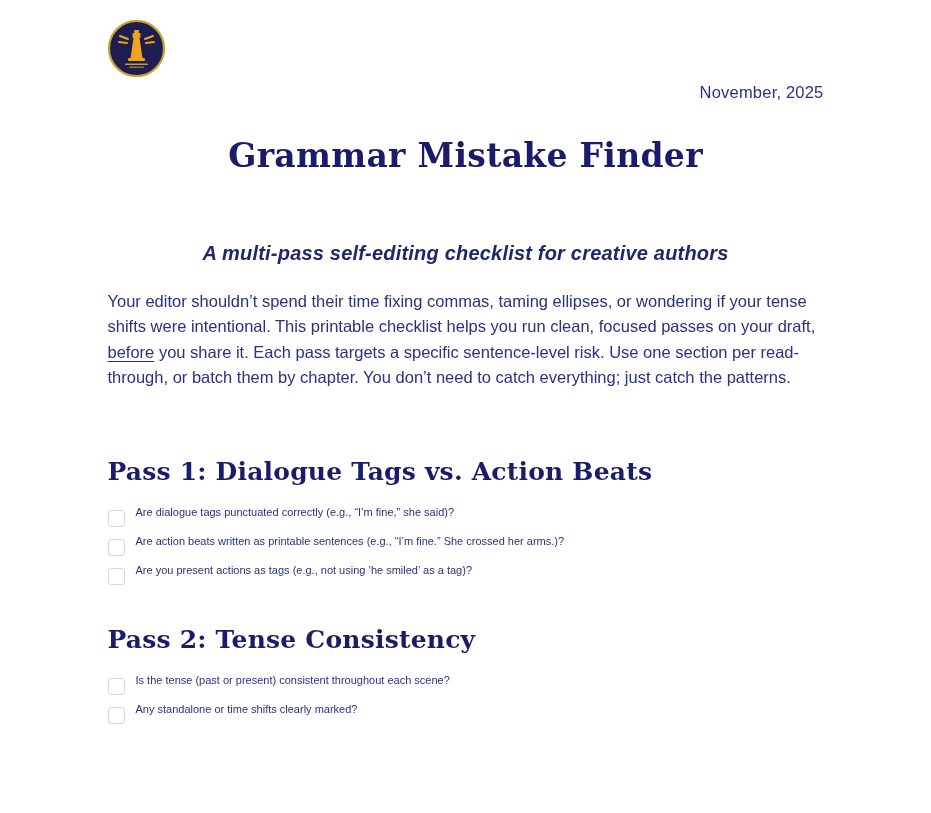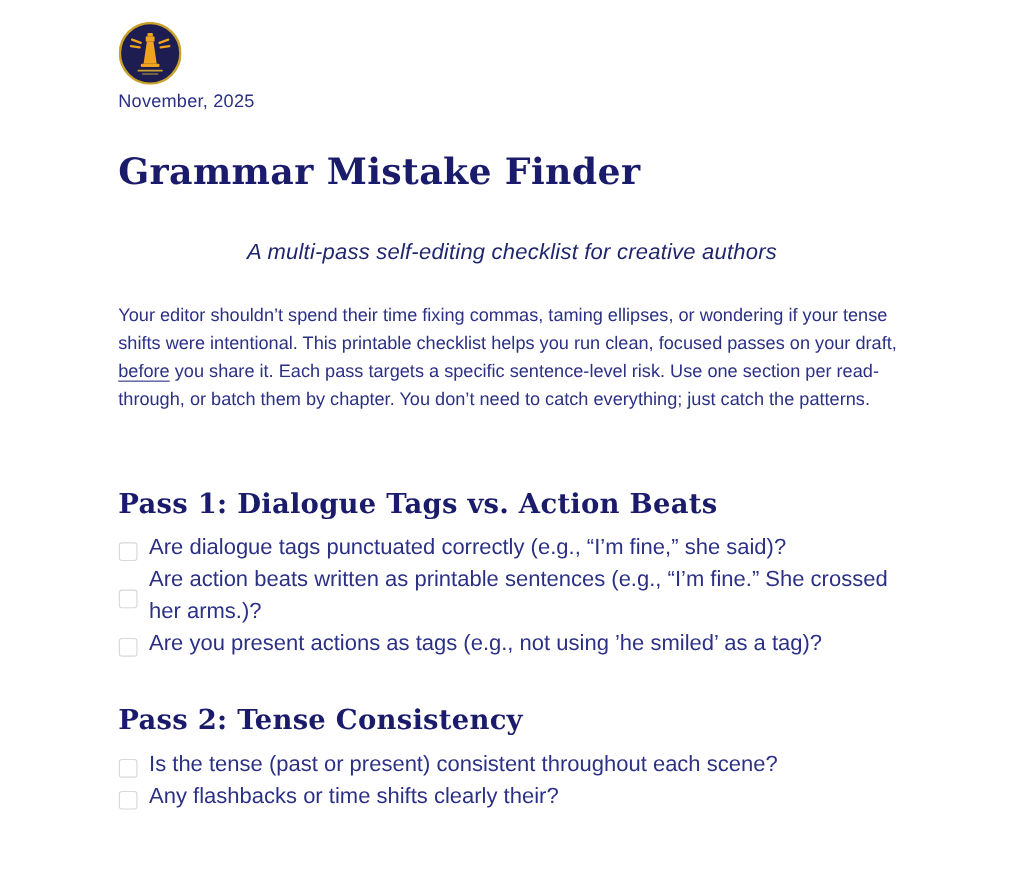--- a/index.html
+++ b/index.html
@@ -14,69 +14,69 @@
     margin: 0 auto;
     padding-top: 20px;
   }
   .logo-wrap { height: 58px; }
   .logo {
     width: 57px;
     height: 57px;
     display: block;
   }
   .date-line {
-    text-align: left;
+    text-align: right;
     font-size: 16.5px;
     color: #2b3085;
     margin-top: 5px;
     letter-spacing: 0.2px;
   }
   .doc-title {
     margin-top: 34px;
-    text-align: left;
+    text-align: center;
     font-family: "DejaVu Serif", serif;
     font-weight: bold;
     font-size: 33px;
     color: #1b1b6b;
     letter-spacing: 0.3px;
   }
   .doc-subtitle {
-    margin-top: 43px;
+    margin-top: 67px;
     text-align: center;
     font-style: italic;
-    font-weight: normal;
+    font-weight: bold;
     font-size: 20px;
     color: #20266e;
     letter-spacing: 0.2px;
   }
   .intro {
-    margin-top: 34px;
+    margin-top: 24px;
     font-size: 16.5px;
     line-height: 25.4px;
     color: #2b3085;
   }
   .intro .underline { text-decoration: underline; text-underline-offset: 3px; }
   .section-heading {
     font-family: "DejaVu Serif", serif;
     font-weight: bold;
     font-size: 25px;
     color: #1b1b6b;
     margin-top: 40px;
     letter-spacing: 0.2px;
   }
   .section-heading.first { margin-top: 66px; }
   .checklist {
     margin-top: 12px;
     list-style: none;
   }
   .check-item {
     display: flex;
-    align-items: center;
+    align-items: flex-end;
     gap: 11px;
-    font-size: 20px;
+    font-size: 11px;
     line-height: 29px;
     color: #2b3085;
   }
   .checkbox {
     flex: 0 0 auto;
     width: 17px;
     height: 17px;
     margin-top: 6px;
     background: #ffffff;
     border: 1.5px solid #d8d8d8;
@@ -140,17 +140,17 @@
 
   <h3 class="section-heading">Pass 2: Tense Consistency</h3>
 
   <ul class="checklist">
     <li class="check-item">
       <span class="checkbox" role="checkbox" aria-checked="false"></span>
       <span class="check-label">Is the tense (past or present) consistent throughout each scene?</span>
     </li>
     <li class="check-item">
       <span class="checkbox" role="checkbox" aria-checked="false"></span>
-      <span class="check-label">Any flashbacks or time shifts clearly their?</span>
+      <span class="check-label">Any standalone or time shifts clearly marked?</span>
     </li>
   </ul>
 
 </div>
 
 </body></html>

